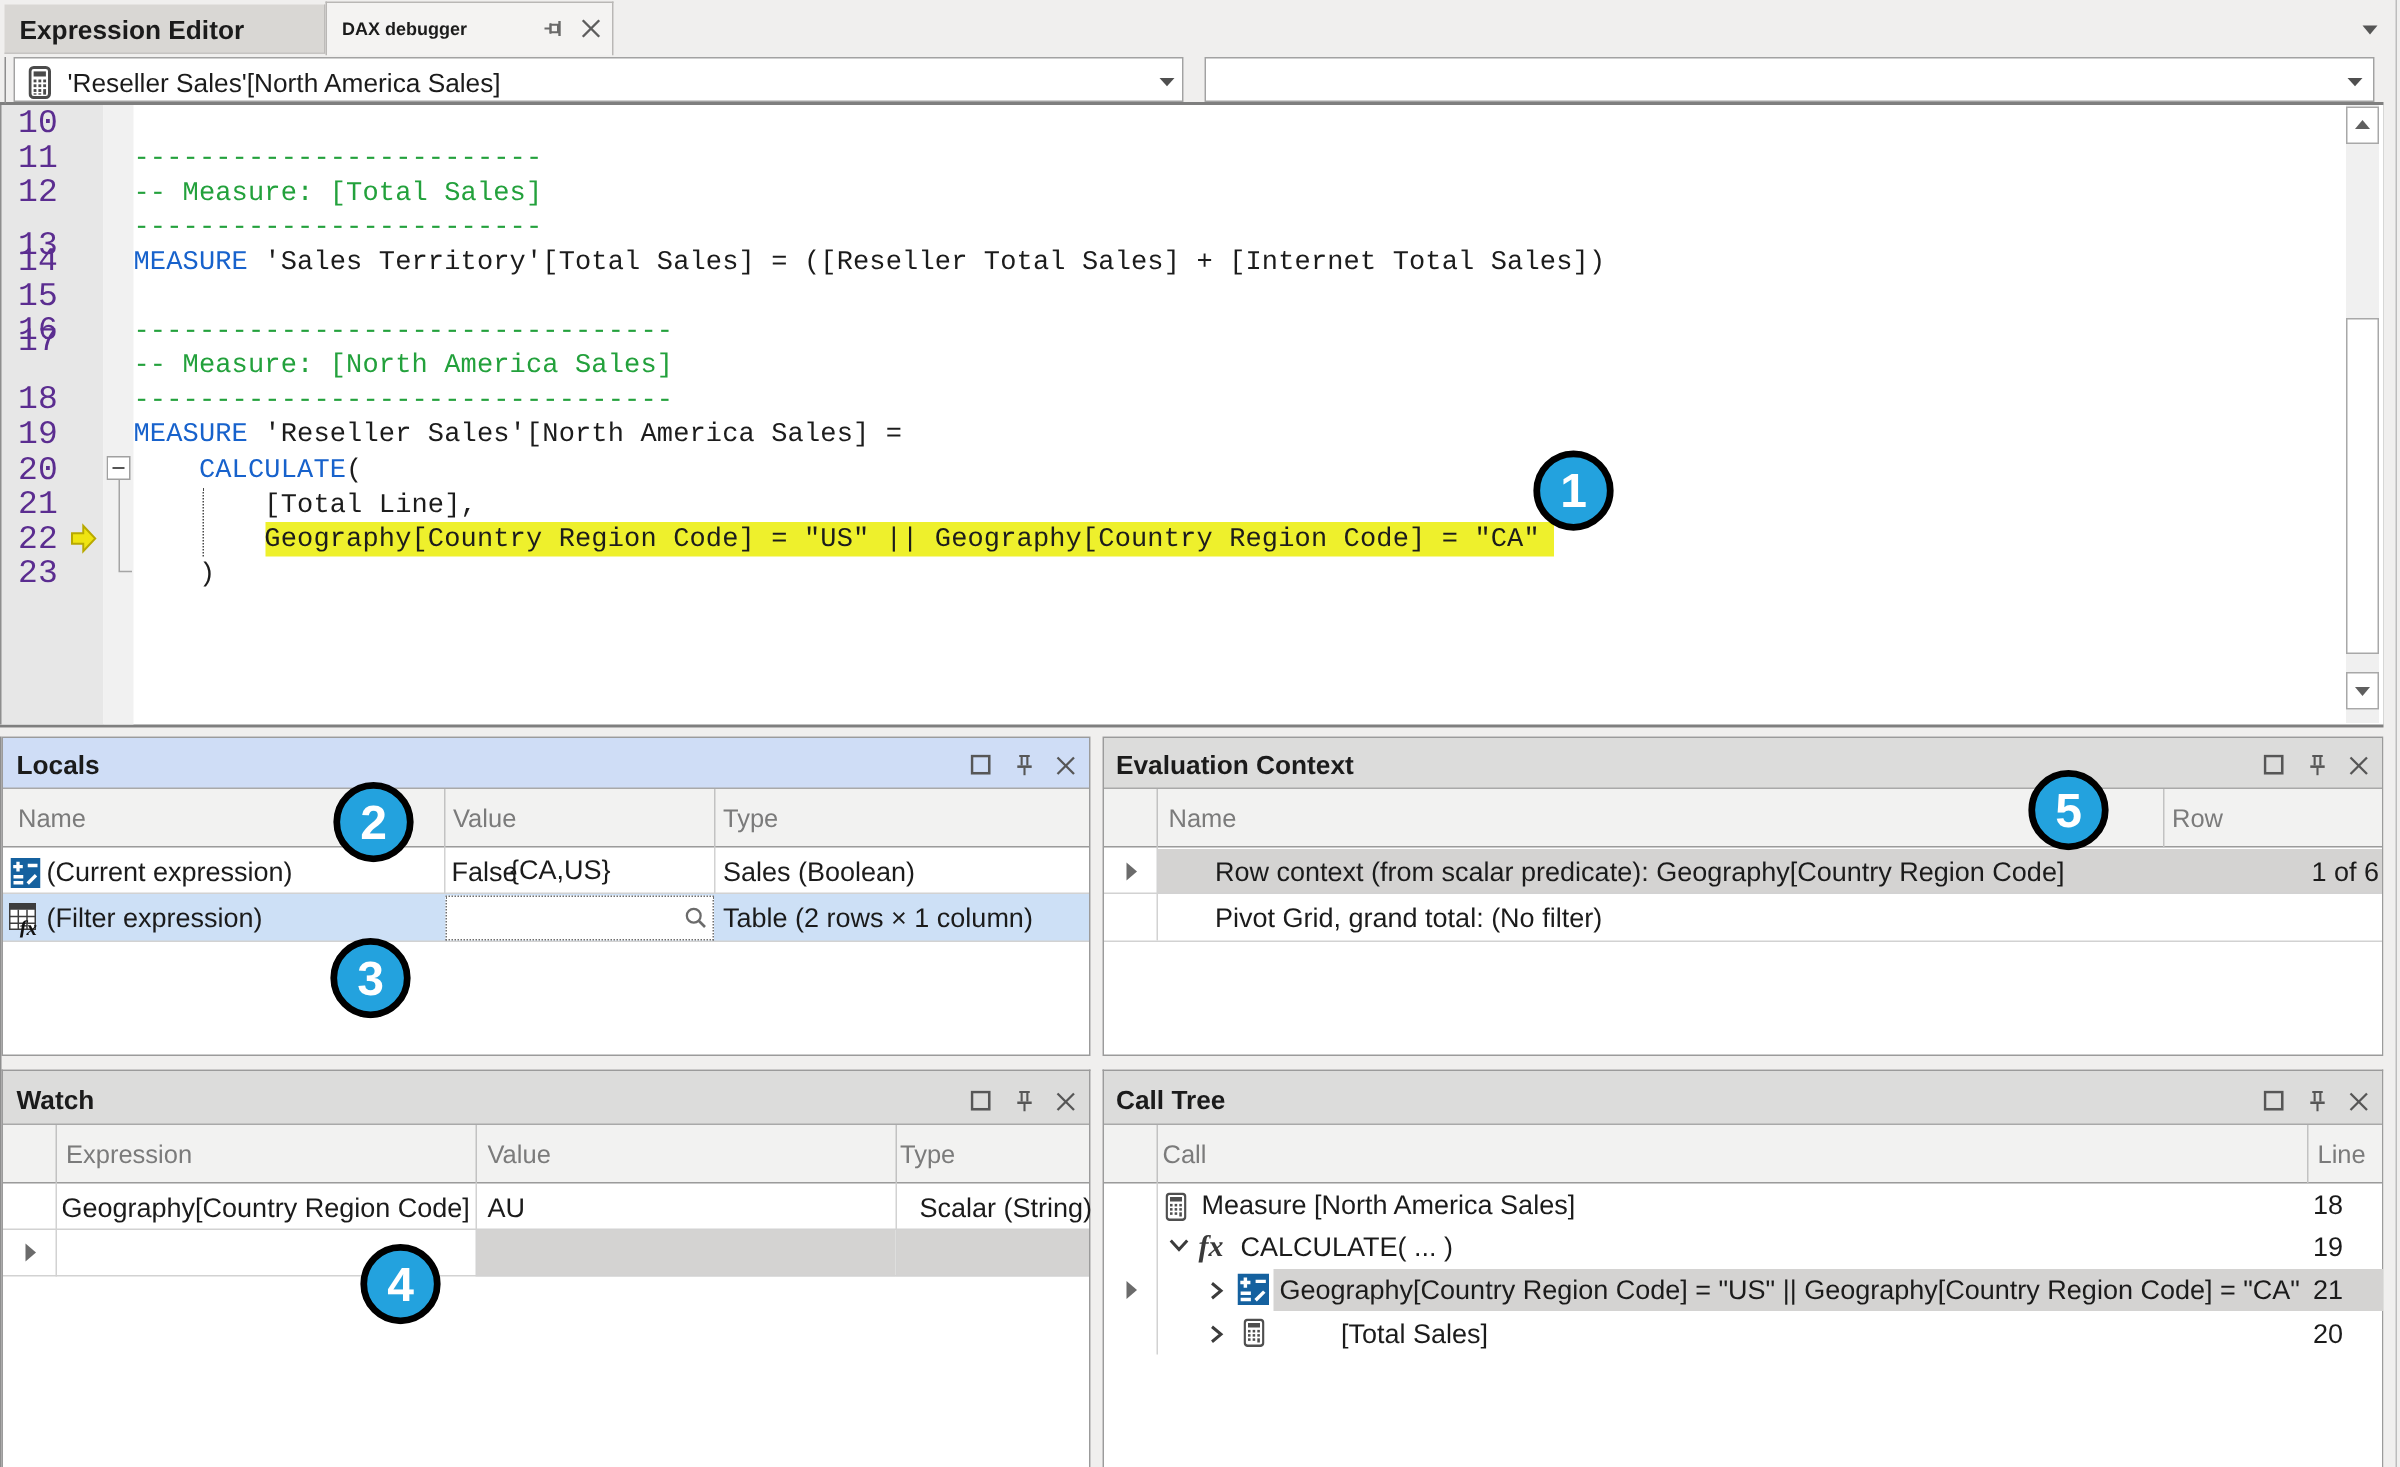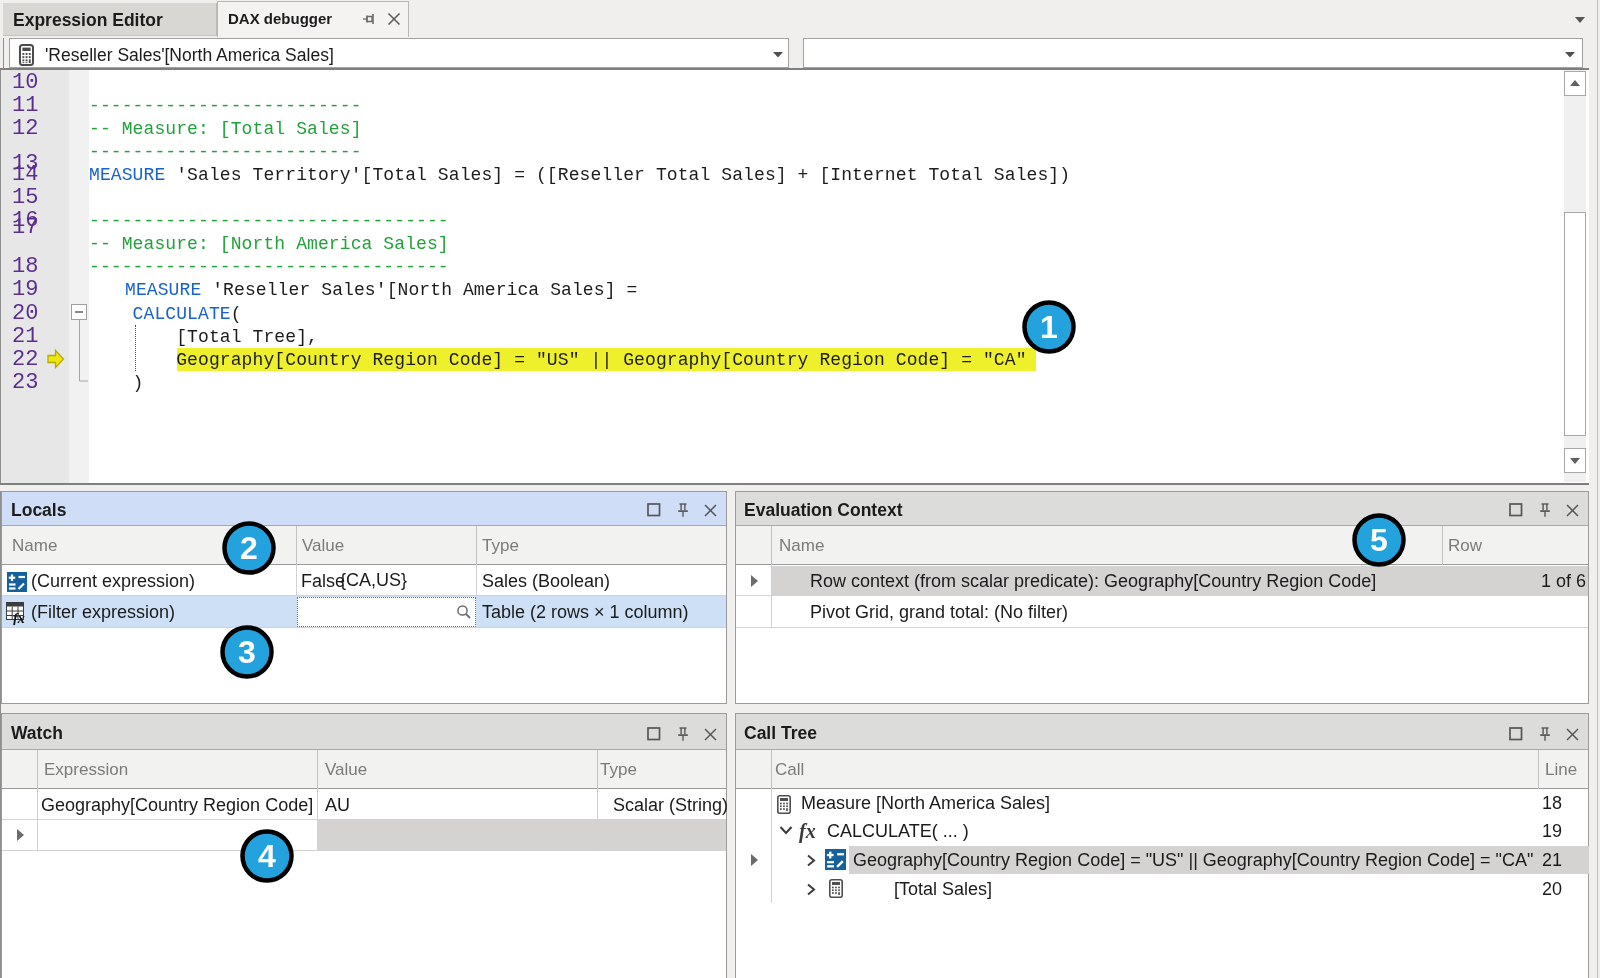--- a/index.html
+++ b/index.html
@@ -10,21 +10,21 @@
 .code{font-family:"Liberation Mono",monospace;font-size:18px;letter-spacing:0.1px;white-space:pre;color:#1c1c1c;}
 .kw{color:#1762cc;}
 .cm{color:#23a13c;}
 .ln{font-family:"Liberation Mono",monospace;font-size:22px;letter-spacing:0.1px;color:#5b2d90;white-space:pre;}
 svg{display:block;}
 </style></head><body>
 <div class="abs" style="left:0;top:0;width:1600px;height:37px;background:#f0efee;"></div>
 <div class="abs" style="left:3px;top:3px;width:214px;height:33px;background:#d9d7d4;border-bottom:1px solid #c6c4c2;border-right:1px solid #bdbbb9;box-sizing:border-box;"></div>
 <div class="abs" style="left:13px;top:10px;"><span class="ttl" style="font-size:17.5px;">Expression Editor</span></div>
 <div class="abs" style="left:217px;top:1px;width:192px;height:36px;background:#f4f3f2;border:1px solid #b9b7b5;border-bottom:none;box-sizing:border-box;"></div>
-<div class="abs" style="left:228px;top:10px;"><span class="ttl" style="font-size:15px;">DAX debugger</span></div>
+<div class="abs" style="left:228px;top:10px;"><span class="ttl" style="font-size:12px;">DAX debugger</span></div>
 <svg class="abs" style="left:362px;top:11px;" width="16" height="16" viewBox="0 0 16 16">
     <g stroke="#6a6a6a" stroke-width="1.3" fill="none">
       <path d="M1 8 H5"></path>
       <path d="M5 4.5 V11.5"></path>
       <path d="M5 5.5 H10 V10.5 H5 Z" fill="none"></path>
       <path d="M11 3 V13" stroke-width="1.6"></path>
     </g>
   </svg>
 <svg class="abs" style="left:387px;top:12px;" width="14" height="14" viewBox="0 0 14 14">
     <g stroke="#5d5d5d" stroke-width="1.6">
@@ -77,25 +77,25 @@
 <div class="abs" style="left:12px;top:163px;height:23px;line-height:23px;"><span class="ln">14</span></div>
 <div class="abs" style="left:89px;top:163px;height:23px;line-height:23px;"><span class="code"><span class="kw">MEASURE</span> 'Sales Territory'[Total Sales] = ([Reseller Total Sales] + [Internet Total Sales])</span></div>
 <div class="abs" style="left:12px;top:186px;height:23px;line-height:23px;"><span class="ln">15</span></div>
 <div class="abs" style="left:12px;top:209px;height:23px;line-height:23px;"><span class="ln">16</span></div>
 <div class="abs" style="left:89px;top:209px;height:23px;line-height:23px;"><span class="code"><span class="cm">---------------------------------</span></span></div>
 <div class="abs" style="left:12px;top:216px;height:23px;line-height:23px;"><span class="ln">17</span></div>
 <div class="abs" style="left:89px;top:232px;height:23px;line-height:23px;"><span class="code"><span class="cm">-- Measure: [North America Sales]</span></span></div>
 <div class="abs" style="left:12px;top:255px;height:23px;line-height:23px;"><span class="ln">18</span></div>
 <div class="abs" style="left:89px;top:255px;height:23px;line-height:23px;"><span class="code"><span class="cm">---------------------------------</span></span></div>
 <div class="abs" style="left:12px;top:278px;height:23px;line-height:23px;"><span class="ln">19</span></div>
-<div class="abs" style="left:89px;top:278px;height:23px;line-height:23px;padding-left:36px;"><span class="code"><span class="kw">MEASURE</span> 'Reseller Sales'[North America Sales] =</span></div>
+<div class="abs" style="left:89px;top:278px;height:23px;line-height:23px;"><span class="code"><span class="kw">MEASURE</span> 'Reseller Sales'[North America Sales] =</span></div>
 <div class="abs" style="left:12px;top:302px;height:23px;line-height:23px;"><span class="ln">20</span></div>
 <div class="abs" style="left:89px;top:302px;height:23px;line-height:23px;"><span class="code">    <span class="kw">CALCULATE</span>(</span></div>
 <div class="abs" style="left:12px;top:325px;height:23px;line-height:23px;"><span class="ln">21</span></div>
-<div class="abs" style="left:89px;top:325px;height:23px;line-height:23px;"><span class="code">        [Total Tree],</span></div>
+<div class="abs" style="left:89px;top:325px;height:23px;line-height:23px;"><span class="code">        [Total Line],</span></div>
 <div class="abs" style="left:12px;top:348px;height:23px;line-height:23px;"><span class="ln">22</span></div>
 <div class="abs" style="left:89px;top:348px;height:23px;line-height:23px;"><span class="code">        Geography[Country Region Code] = "US" || Geography[Country Region Code] = "CA"</span></div>
 <div class="abs" style="left:12px;top:371px;height:23px;line-height:23px;"><span class="ln">23</span></div>
 <div class="abs" style="left:89px;top:371px;height:23px;line-height:23px;"><span class="code">    )</span></div>
 <div class="abs" style="left:135px;top:325px;width:0;height:46px;border-left:1px dotted #4a4a4a;"></div>
 <svg class="abs" style="left:71px;top:304px;" width="17" height="80" viewBox="0 0 17 80">
     <path d="M8.5 16 V77 H17" stroke="#a5a5a5" stroke-width="1" fill="none"></path>
     <rect x="0.5" y="0.5" width="15" height="15" fill="#fff" stroke="#a0a0a0"></rect>
     <path d="M4 8 H12" stroke="#555" stroke-width="1.4"></path>
   </svg>

